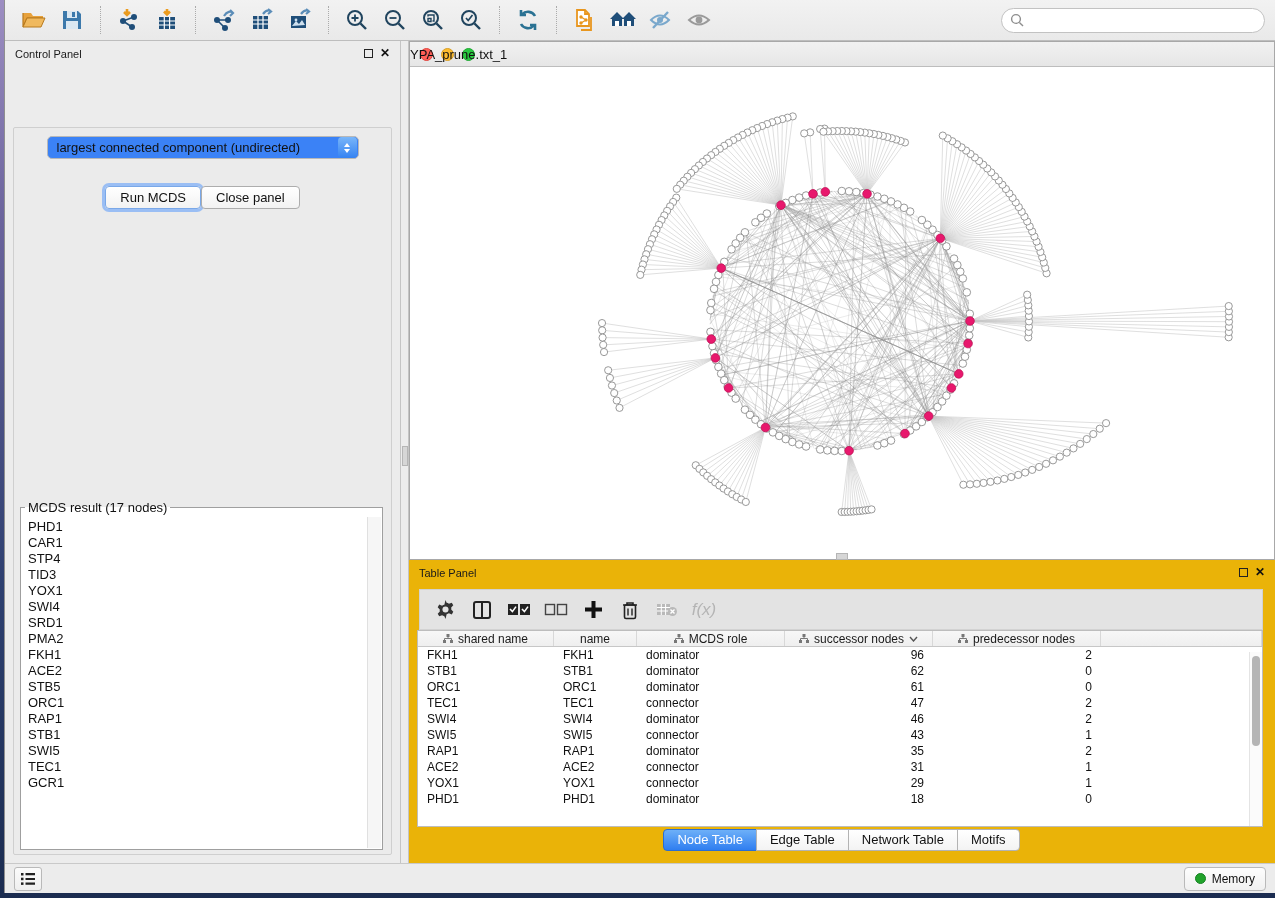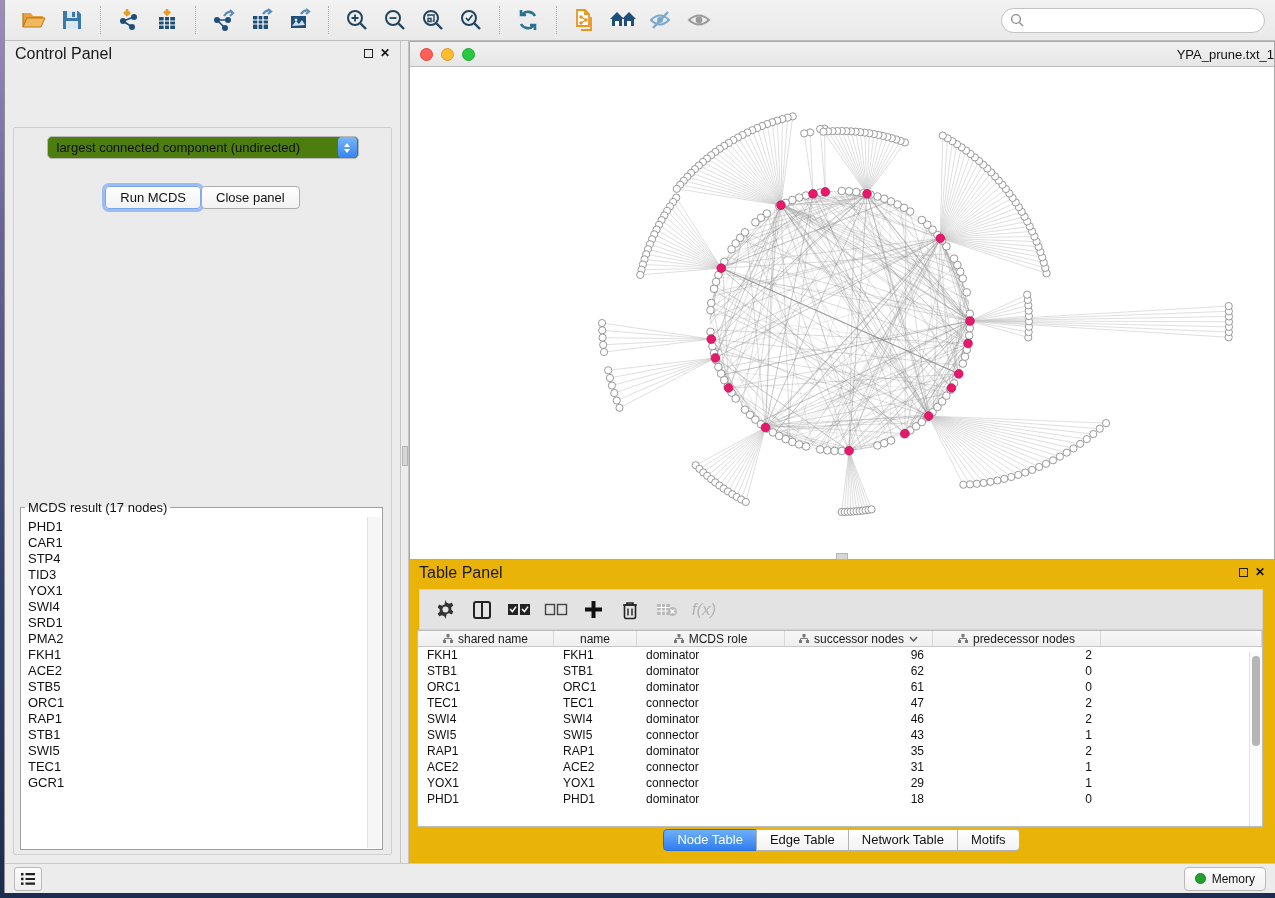--- a/index.html
+++ b/index.html
@@ -20,34 +20,34 @@
     border:1px solid #c2c2c2; border-radius:13px; display:flex; align-items:center; padding:0 8px; }
   .searchbox input { border:none; outline:none; flex:1; font-size:12px; margin-left:5px;
     font-family:"Liberation Sans",sans-serif; background:transparent; }
 
   
   .main { position:absolute; left:0; top:41px; right:0; bottom:30px; display:flex; }
 
   
   .cpanel { width:395px; background:#ececec; position:relative; flex:none; }
   .panel-head { height:25px; display:flex; align-items:center; padding:0 10px; }
-  .panel-title { font-size:16px; color:#1a1a1a; }
+  .panel-title { font-size:11px; color:#1a1a1a; }
   .panel-headbtns { margin-left:auto; display:flex; align-items:center; gap:7px; }
   .float-ic { width:9px; height:9px; border:1.6px solid #222; display:inline-block; }
   .close-ic { font-size:12px; font-weight:bold; color:#111; line-height:9px; }
   .cp-tabs { display:flex; justify-content:center; margin-top:3px; position:relative; z-index:2; }
   .seg { border:1px solid #b3b3b3; background:linear-gradient(#ffffff,#f3f3f3);
     font-size:13px; color:#111; padding:2px 13px 3px; margin-left:-1px; }
   .seg:first-child { border-radius:4px 0 0 4px; }
   .seg:last-child { border-radius:0 4px 4px 0; }
   .seg.active { background:linear-gradient(#6db0f8,#2f7ef0); color:#fff; border-color:#2a6ed2; }
   .cp-body { position:absolute; left:8px; right:8px; top:86px; bottom:8px;
     background:#ebebeb; border:1px solid #cfcfcf; border-radius:2px; }
   .opt-label { text-align:center; font-size:13px; margin-top:22px; color:#111; }
-  .combo { margin:8px auto 0; width:312px; height:23px; background:#4d7c0f;
+  .combo { margin:8px auto 0; width:312px; height:23px; background:#3b82f6;
     border:1px solid #b8b8b8; border-radius:5px; display:flex; align-items:center; }
   .combo-text { flex:1; font-size:13px; padding-left:9px; color:#111; white-space:nowrap; }
   .combo-step { width:19px; height:21px; margin-right:1px; border-radius:4px;
     background:linear-gradient(#79b6f9,#3583f2); display:flex; flex-direction:column;
     align-items:center; justify-content:center; gap:2px; }
   .tri-up { width:0; height:0; border-left:3.5px solid transparent; border-right:3.5px solid transparent; border-bottom:4.5px solid #fff; }
   .tri-dn { width:0; height:0; border-left:3.5px solid transparent; border-right:3.5px solid transparent; border-top:4.5px solid #fff; }
   .btn-row { display:flex; justify-content:center; margin-top:27px; }
   .mac-btn { font-size:13px; color:#111; background:linear-gradient(#ffffff,#f2f2f2);
     border:1px solid #adadad; border-radius:4px; padding:3px 14px;
@@ -71,21 +71,21 @@
   
   .rightcol { flex:1; display:flex; flex-direction:column; min-width:0; }
   .netwin { height:519px; flex:none; border:1px solid #a8a8a8; display:flex; flex-direction:column; position:relative; }
   .net-titlebar { height:25px; background:linear-gradient(#f1f1f1,#e6e6e6);
     border-bottom:1px solid #bdbdbd; display:flex; align-items:center; position:relative; }
   .lights { display:flex; gap:8px; margin-left:10px; }
   .light { width:13px; height:13px; border-radius:50%; }
   .light.red { background:#ff5f57; border:1px solid #e0443e; }
   .light.yellow { background:#febc2e; border:1px solid #d89e24; }
   .light.green { background:#28c840; border:1px solid #1ea832; }
-  .net-title { position:absolute; left:0; right:0; text-align:right; font-size:13px; color:#111; }
+  .net-title { position:absolute; left:0; right:0; text-align:left; font-size:13px; color:#111; }
   .net-canvas { flex:1; background:#fff; position:relative; overflow:hidden; }
   .hsplit-handle { position:absolute; bottom:-1px; left:50%; margin-left:-6px; width:12px; height:7px;
     background:#d6d6d6; border:1px solid #b5b5b5; z-index:3; }
 
   
   .tpanel { flex:1; background:#eab308; position:relative; min-height:0; }
   .t-toolbar { margin:4px 12px 0 10px; height:41px; background:#e3e3e3;
     border:1px solid #d2d2d2; display:flex; align-items:center; padding:0 10px; gap:7px; }
   .t-toolbar .tb-btn { width:30px; height:30px; }
   .fx { font-family:Liberation Sans, sans-serif; font-style:italic; font-size:17px; color:#b4b4b4; }

